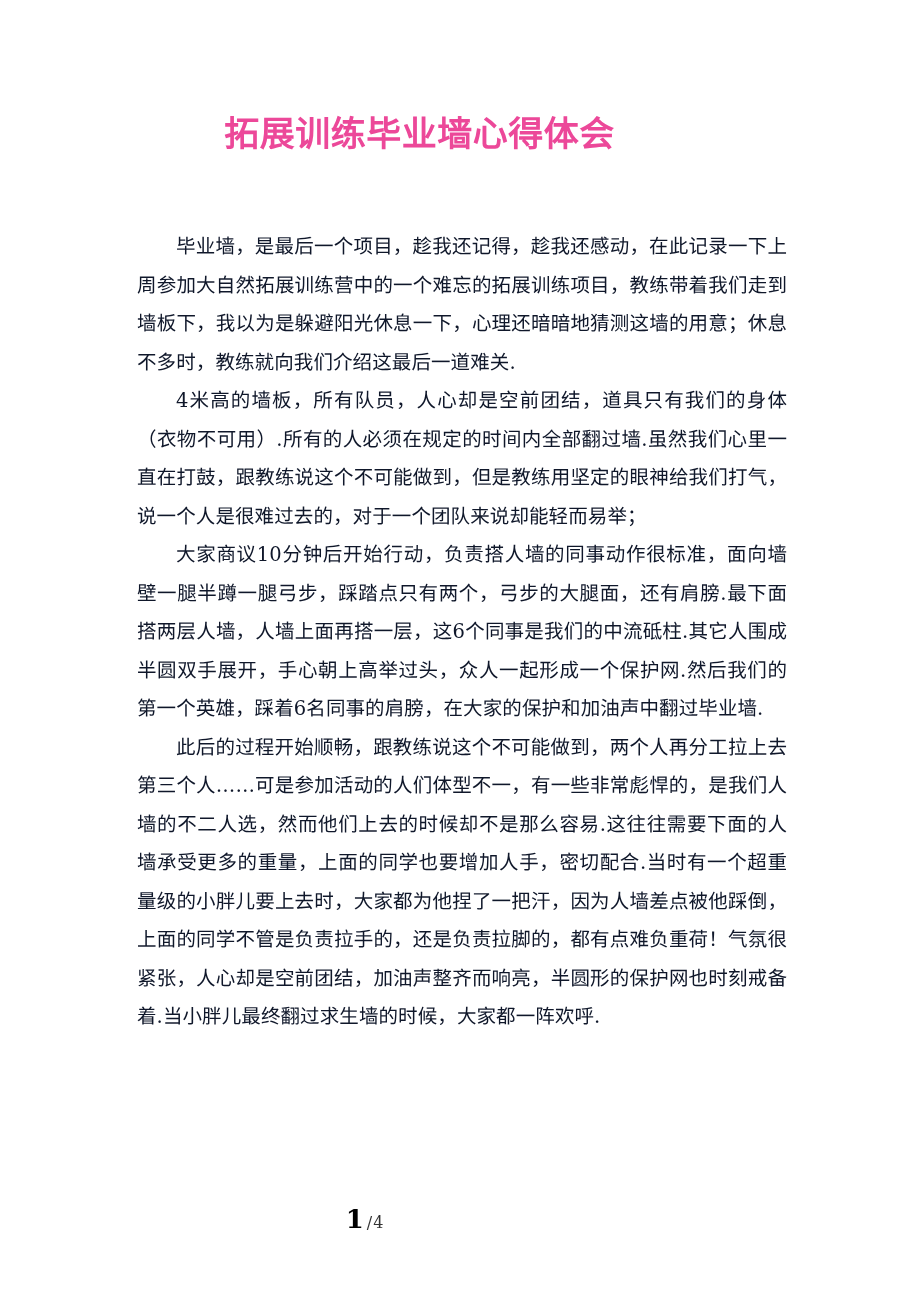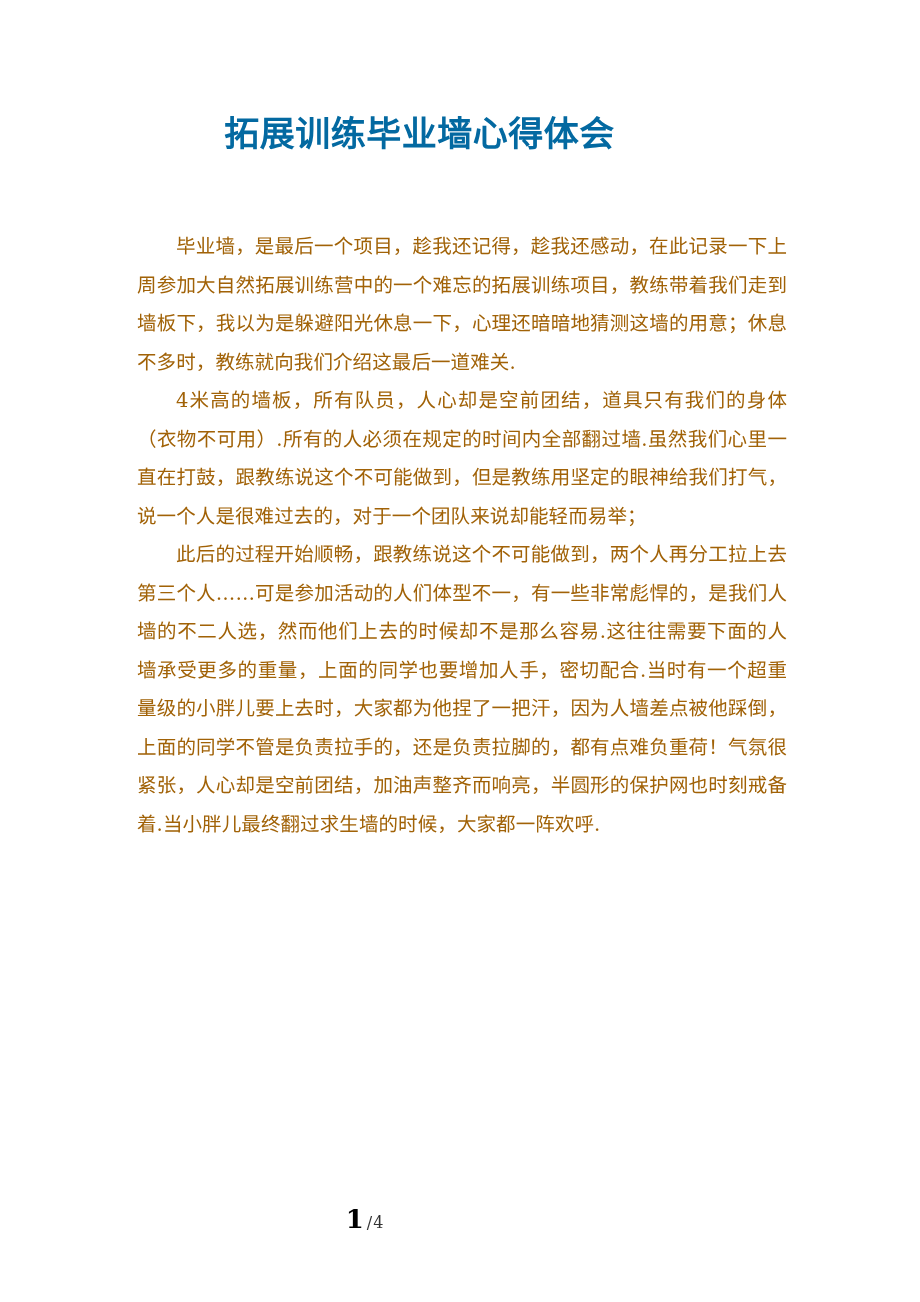--- a/index.html
+++ b/index.html
@@ -31,39 +31,39 @@
     position: absolute;
     left: 0;
     top: 113px;
     width: 839px;
     text-align: center;
     font-family: "DejaVu Sans", "Liberation Sans", sans-serif;
     font-size: 35px;
     font-weight: 700;
     letter-spacing: 0.5px;
     line-height: 1.25;
-    color: #0369a1;
+    color: #ec4899;
     white-space: nowrap;
   }
 
   .body-block {
     position: absolute;
     left: 137px;
     top: 228px;
     width: 650px;
   }
 
   .para {
     margin: 0;
     font-size: 19.5px;
     line-height: 38.5px;
     text-align: justify;
     text-justify: inter-ideograph;
     text-indent: 2em;
-    color: #a16207;
+    color: #0f172a;
     letter-spacing: 0.1px;
     word-break: break-all;
   }
 
   .footer {
     position: absolute;
     left: 0;
     top: 1206px;
     width: 729px;
     text-align: center;
@@ -87,20 +87,21 @@
 </head>
 <body>
 
 <div class="page">
 
   <div class="doc-title">拓展训练毕业墙心得体会</div>
 
   <div class="body-block">
     <p class="para">毕业墙，是最后一个项目，趁我还记得，趁我还感动，在此记录一下上周参加大自然拓展训练营中的一个难忘的拓展训练项目，教练带着我们走到墙板下，我以为是躲避阳光休息一下，心理还暗暗地猜测这墙的用意；休息不多时，教练就向我们介绍这最后一道难关.</p>
     <p class="para">4米高的墙板，所有队员，人心却是空前团结，道具只有我们的身体（衣物不可用）.所有的人必须在规定的时间内全部翻过墙.虽然我们心里一直在打鼓，跟教练说这个不可能做到，但是教练用坚定的眼神给我们打气，说一个人是很难过去的，对于一个团队来说却能轻而易举；</p>
+    <p class="para">大家商议10分钟后开始行动，负责搭人墙的同事动作很标准，面向墙壁一腿半蹲一腿弓步，踩踏点只有两个，弓步的大腿面，还有肩膀.最下面搭两层人墙，人墙上面再搭一层，这6个同事是我们的中流砥柱.其它人围成半圆双手展开，手心朝上高举过头，众人一起形成一个保护网.然后我们的第一个英雄，踩着6名同事的肩膀，在大家的保护和加油声中翻过毕业墙.</p>
     <p class="para">此后的过程开始顺畅，跟教练说这个不可能做到，两个人再分工拉上去第三个人……可是参加活动的人们体型不一，有一些非常彪悍的，是我们人墙的不二人选，然而他们上去的时候却不是那么容易.这往往需要下面的人墙承受更多的重量，上面的同学也要增加人手，密切配合.当时有一个超重量级的小胖儿要上去时，大家都为他捏了一把汗，因为人墙差点被他踩倒，上面的同学不管是负责拉手的，还是负责拉脚的，都有点难负重荷！气氛很紧张，人心却是空前团结，加油声整齐而响亮，半圆形的保护网也时刻戒备着.当小胖儿最终翻过求生墙的时候，大家都一阵欢呼.</p>
   </div>
 
   <div class="footer">
     <span class="pg-cur">1</span><span class="pg-sep">/</span><span class="pg-total">4</span>
   </div>
 
 </div>
 
 </body></html>

